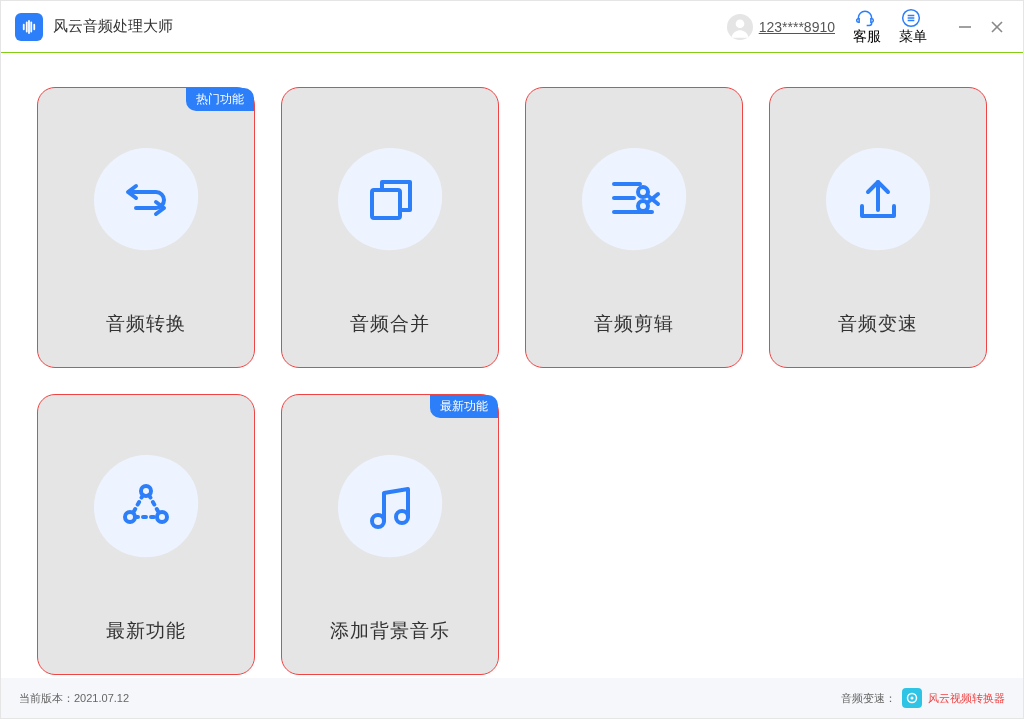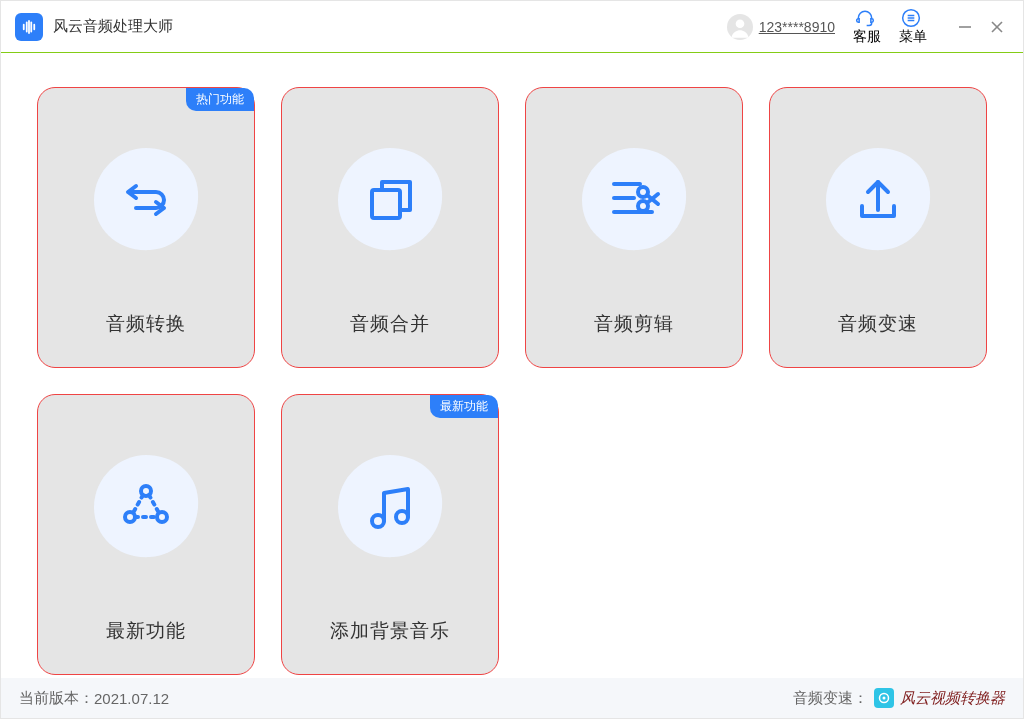--- a/index.html
+++ b/index.html
@@ -102,31 +102,31 @@
   text-align: center;
 }
 
 
 .footer {
   position: absolute; bottom: 0; left: 0; right: 0;
   height: 40px;
   background: #f5f7fa;
   display: flex; align-items: center;
   padding: 0 18px;
-  font-size: 15px; color: #666;
+  font-size: 11px; color: #666;
 }
 .footer-spacer { flex: 1; }
 .rec-logo {
   width: 20px; height: 20px;
   background: #2ec4e6;
   border-radius: 4px;
   display: inline-flex; align-items: center; justify-content: center;
   margin: 0 6px;
 }
-.footer a { color: #7f1d1d; text-decoration: none; font-style: italic; }
+.footer a { color: #ef4444; text-decoration: none; }
 </style>
 </head>
 <body>
 
 <svg width="0" height="0" style="position:absolute">
   <defs>
     <path id="blobPath" d="M60 8c26 0 50 16 52 44 2 30-18 56-48 58-32 2-56-20-56-50C8 30 34 8 60 8Z"></path>
   </defs>
 </svg>
 

